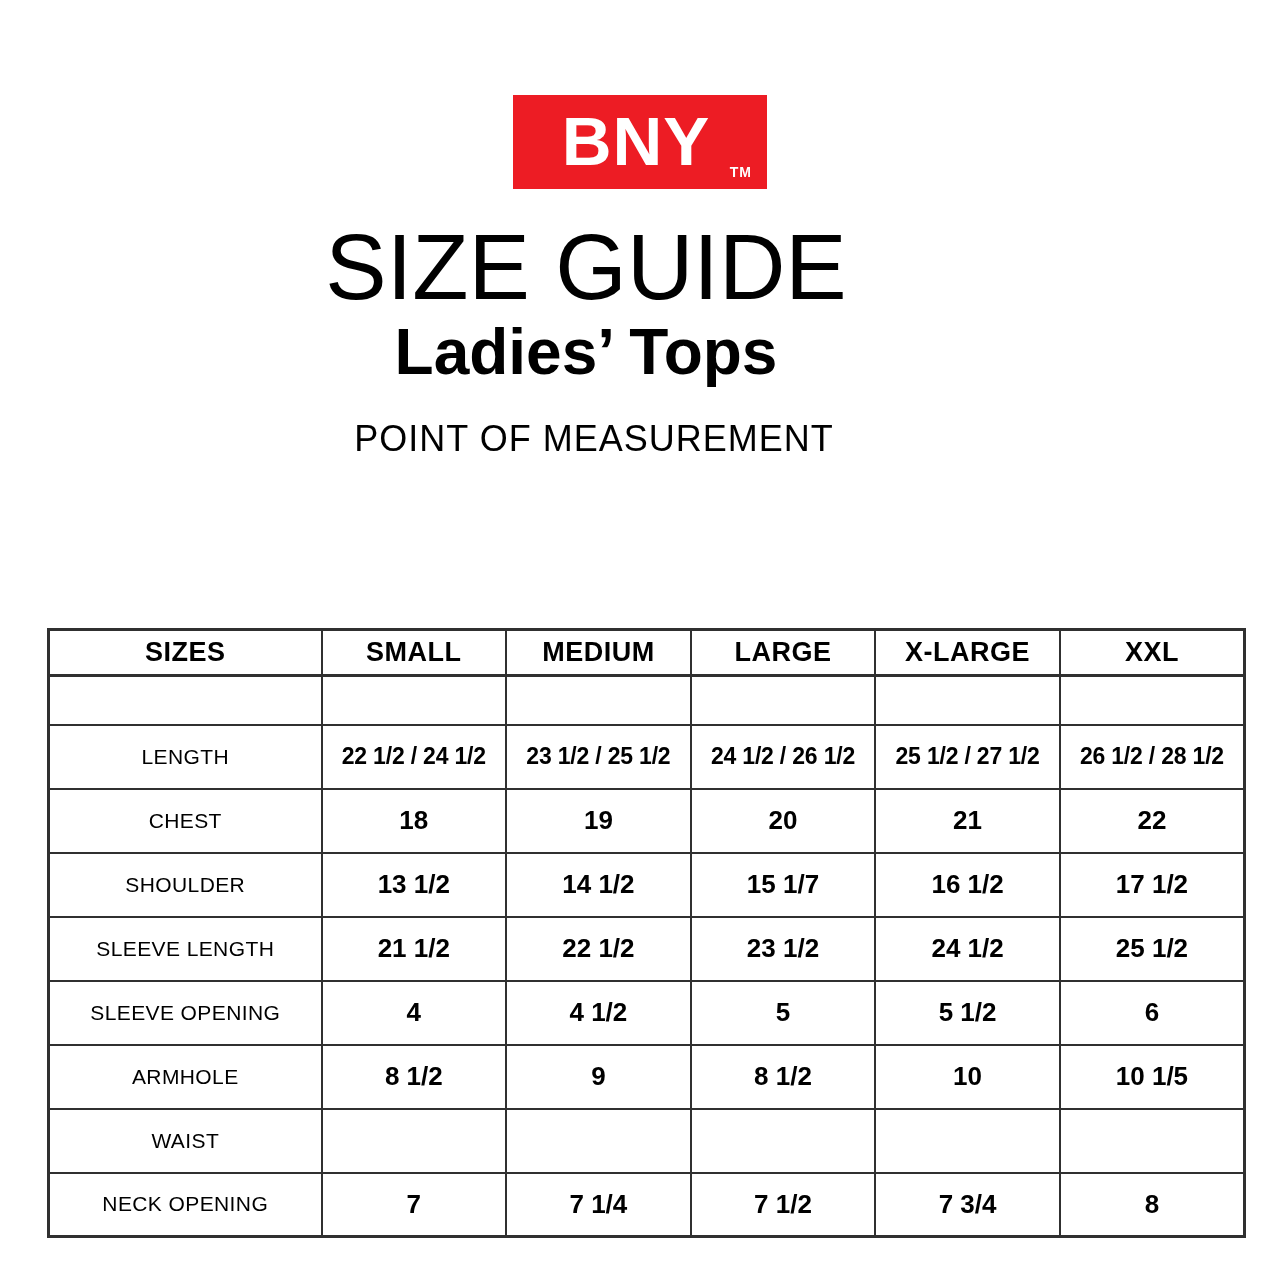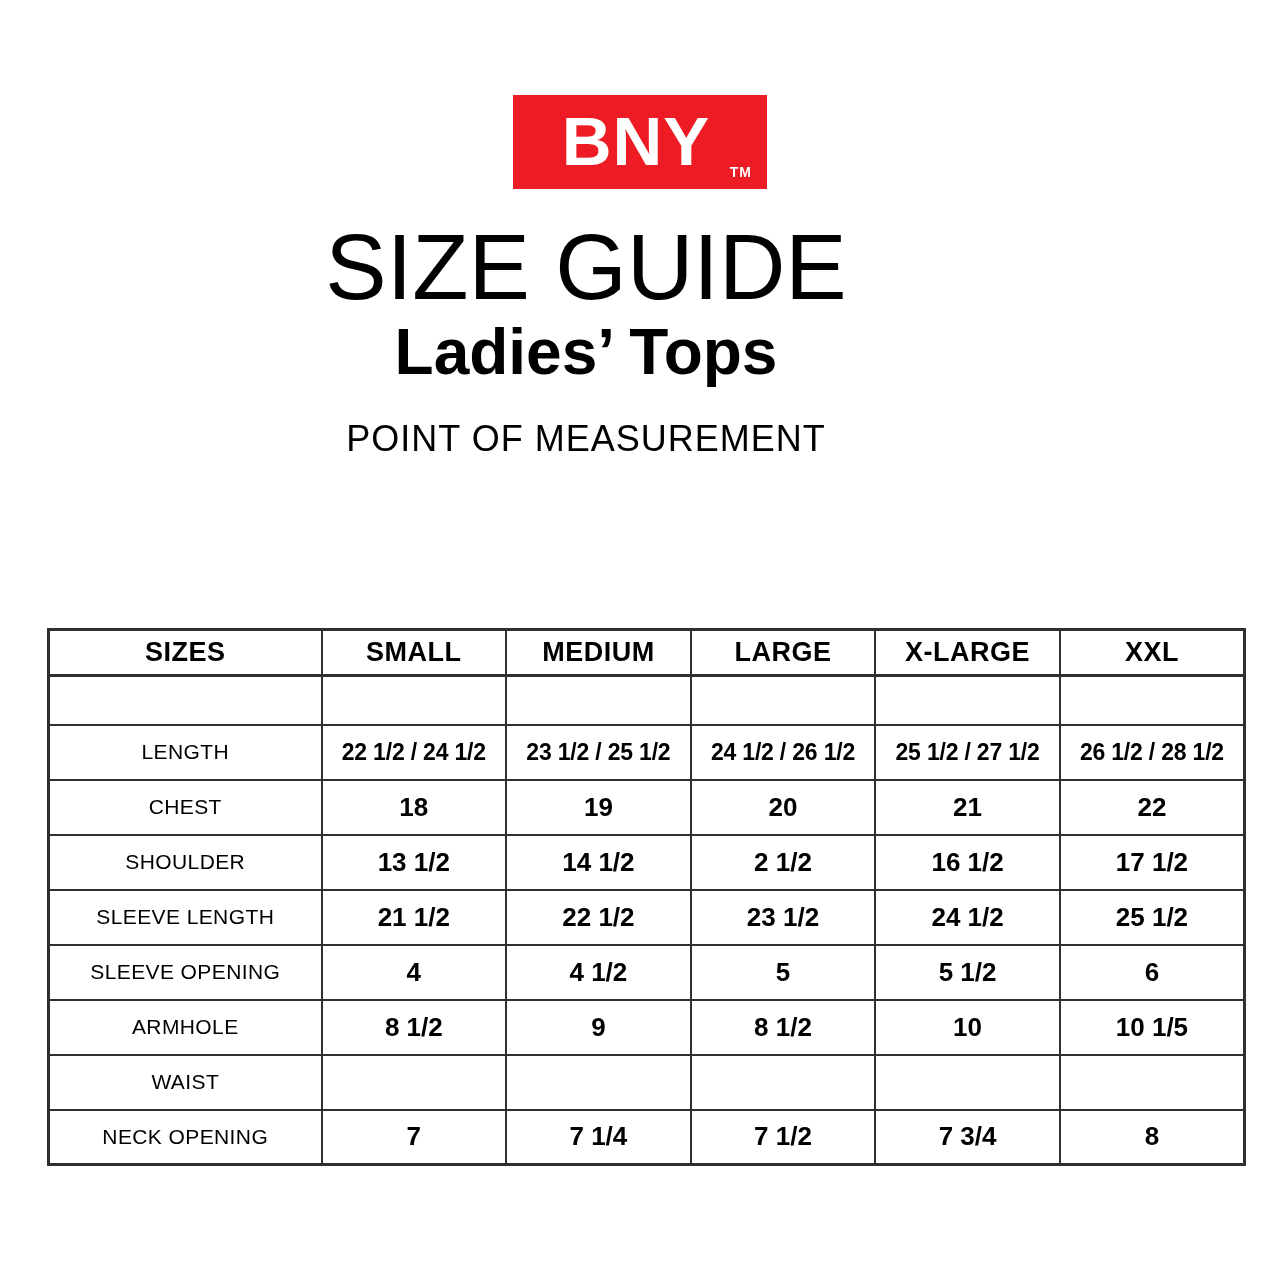--- a/index.html
+++ b/index.html
@@ -21,39 +21,39 @@
     letter-spacing:1px; line-height:94px; padding-right:8px;
   }
   .logo-tm {
     position:absolute; right:15px; bottom:10px; color:#fff;
     font-size:14px; font-weight:bold; letter-spacing:1px; line-height:1;
   }
 
   
   .title       { top:221px; font-size:92px; font-weight:400; }
   .subtitle    { top:320px; font-size:64px; font-weight:700; }
-  .pom         { top:421px; font-size:36px; font-weight:400; letter-spacing:1px; }
+  .pom         { top:421px; font-size:36px; font-weight:400; letter-spacing:1px;margin-left:8px; }
   .table-title { top:577px; font-size:29px; font-weight:700; letter-spacing:0.5px; }
 
   
   .size-table {
     position:absolute; left:47px; top:628px; width:1199px;
     border-collapse:collapse; table-layout:fixed;
     border:3px solid #303030;
   }
   .size-table th, .size-table td {
     border:2px solid #303030; text-align:center; vertical-align:middle;
     overflow:hidden; white-space:nowrap;
   }
   .size-table thead th {
     height:46px; font-size:27px; font-weight:700; letter-spacing:0.5px;
     border-bottom:3px solid #303030;
     margin-left:20px;
   }
-  .size-table tbody td { height:55px; }
+  .size-table tbody td { height:64px; }
   .size-table tr.spacer td { height:49px; }
   .label-cell { font-size:21px; font-weight:400; letter-spacing:0.4px; }
   .value-cell { font-size:26px; font-weight:700; }
   .size-table tr.compact .value-cell { font-size:23px; letter-spacing:-0.2px; }
 </style>
 </head>
 <body>
 
 <div class="page">
 
@@ -108,21 +108,21 @@
           <td class="value-cell">18</td>
           <td class="value-cell">19</td>
           <td class="value-cell">20</td>
           <td class="value-cell">21</td>
           <td class="value-cell">22</td>
         </tr>
         <tr class="data">
           <td class="label-cell">SHOULDER</td>
           <td class="value-cell">13 1/2</td>
           <td class="value-cell">14 1/2</td>
-          <td class="value-cell">2 1/2</td>
+          <td class="value-cell">15 1/7</td>
           <td class="value-cell">16 1/2</td>
           <td class="value-cell">17 1/2</td>
         </tr>
         <tr class="data">
           <td class="label-cell">SLEEVE LENGTH</td>
           <td class="value-cell">21 1/2</td>
           <td class="value-cell">22 1/2</td>
           <td class="value-cell">23 1/2</td>
           <td class="value-cell">24 1/2</td>
           <td class="value-cell">25 1/2</td>

